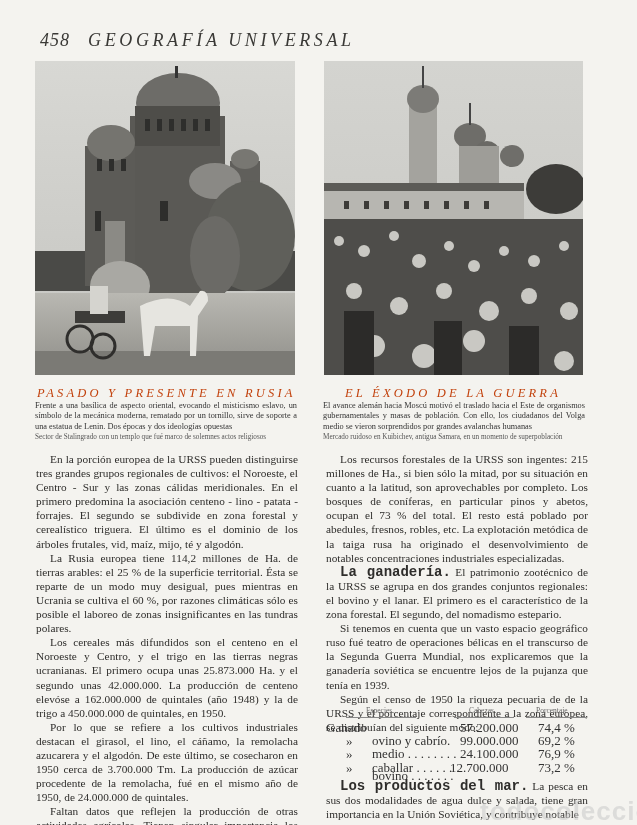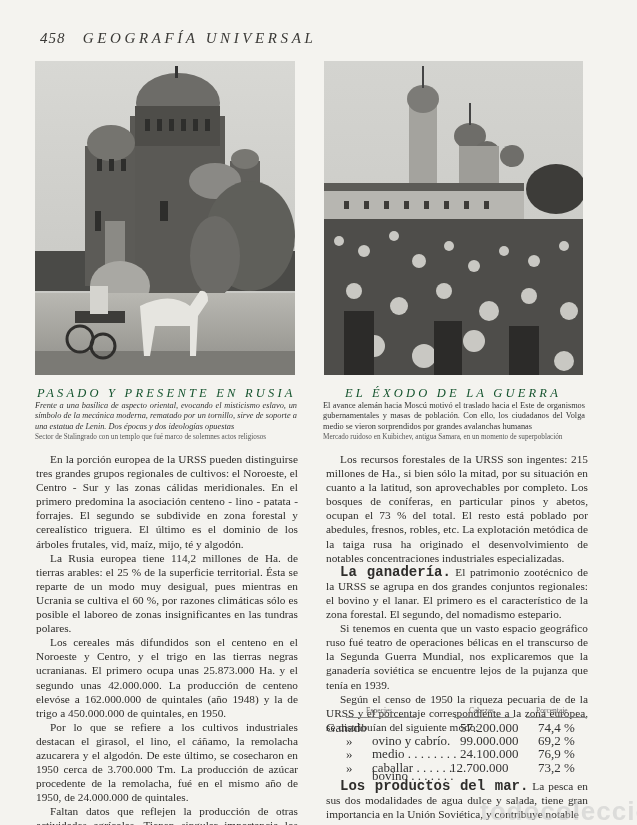--- a/index.html
+++ b/index.html
@@ -5,31 +5,31 @@
     html, body { margin:0; padding:0; }
     body {
       width:637px; height:825px; overflow:hidden;
       background:#f4f3ef; position:relative;
       font-family:"DejaVu Serif", "Liberation Serif", serif;
       color:#2b2a28;
     }
     .page { position:absolute; left:0; top:0; width:637px; height:825px; }
     .running-head {
       position:absolute; left:40px; top:30px; font-style:italic;
-      font-size:15px; letter-spacing:3.6px; color:#3a3936;
+      font-size:18px; letter-spacing:3.6px; color:#3a3936;
       font-family:"Liberation Serif", serif;
     }
     .running-head .pnum { letter-spacing:1px; margin-right:10px; }
     .photo {
       position:absolute; overflow:hidden; background:#8c8c88;
     }
     .photo svg { display:block; width:100%; height:100%; }
     .cap-title {
       position:absolute; font-style:italic; font-family:"Liberation Serif", serif;
-      font-size:12.5px; letter-spacing:3.2px; color:#14532d; white-space:nowrap;
+      font-size:12.5px; letter-spacing:3.2px; color:#c2410c; white-space:nowrap;
     }
     .cap-body {
       position:absolute; font-family:"Liberation Serif", serif;
       font-size:8.3px; line-height:10.3px; color:#333; text-align:justify;
     }
     .cap-credit {
       position:absolute; font-family:"Liberation Serif", serif; 
       font-size:7.2px; color:#555; white-space:nowrap;
     }
     .col {
@@ -179,21 +179,21 @@
       </g>
       <g fill="#2c2b29">
         <rect x="20" y="250" width="30" height="64"></rect>
           <rect x="110" y="260" width="28" height="54"></rect>
         <rect x="185" y="265" width="30" height="49"></rect>
       </g>
     </svg>
   </div>
 
   <div class="cap-title" style="left:37px;top:386px;">PASADO Y PRESENTE EN RUSIA</div>
-  <div class="cap-body" style="left:35px;top:401px;width:262px;font-style:italic;">Frente a una basílica de aspecto oriental, evocando el misticismo eslavo, un símbolo de la mecánica moderna, rematado por un tornillo, sirve de soporte a una estatua de Lenin. Dos épocas y dos ideologías opuestas</div>
+  <div class="cap-body" style="left:35px;top:401px;width:262px;">Frente a una basílica de aspecto oriental, evocando el misticismo eslavo, un símbolo de la mecánica moderna, rematado por un tornillo, sirve de soporte a una estatua de Lenin. Dos épocas y dos ideologías opuestas</div>
   <div class="cap-credit" style="left:35px;top:433px;">Sector de Stalingrado con un templo que fué marco de solemnes actos religiosos</div>
 
   <div class="cap-title" style="left:345px;top:386px;">EL ÉXODO DE LA GUERRA</div>
   <div class="cap-body" style="left:323px;top:401px;width:262px;">El avance alemán hacia Moscú motivó el traslado hacia el Este de organismos gubernamentales y masas de población. Con ello, los ciudadanos del Volga medio se vieron sorprendidos por grandes avalanchas humanas</div>
   <div class="cap-credit" style="left:323px;top:433px;">Mercado ruidoso en Kuibichev, antigua Samara, en un momento de superpoblación</div>
 
   <div class="col" style="left:36px;top:452px;width:262px;">
     <p>En la porción europea de la URSS pueden distinguirse tres grandes grupos regionales de cultivos: el Noroeste, el Centro - Sur y las zonas cálidas meridionales. En el primero predomina la asociación centeno - lino - patata - forrajes. El segundo se subdivide en zona forestal y cerealístico triguera. El último es el dominio de los árboles frutales, vid, maíz, mijo, té y algodón.</p>
     <p>La Rusia europea tiene 114,2 millones de Ha. de tierras arables: el 25 % de la superficie territorial. Ésta se reparte de un modo muy desigual, pues mientras en Ucrania se cultiva el 60 %, por razones climáticas sólo es posible el laboreo de zonas insignificantes en las tundras polares.</p>
     <p>Los cereales más difundidos son el centeno en el Noroeste y Centro, y el trigo en las tierras negras ucranianas. El primero ocupa unas 25.873.000 Ha. y el segundo unas 42.000.000. La producción de centeno elevóse a 162.000.000 de quintales (año 1948) y la de trigo a 450.000.000 de quintales, en 1950.</p>

